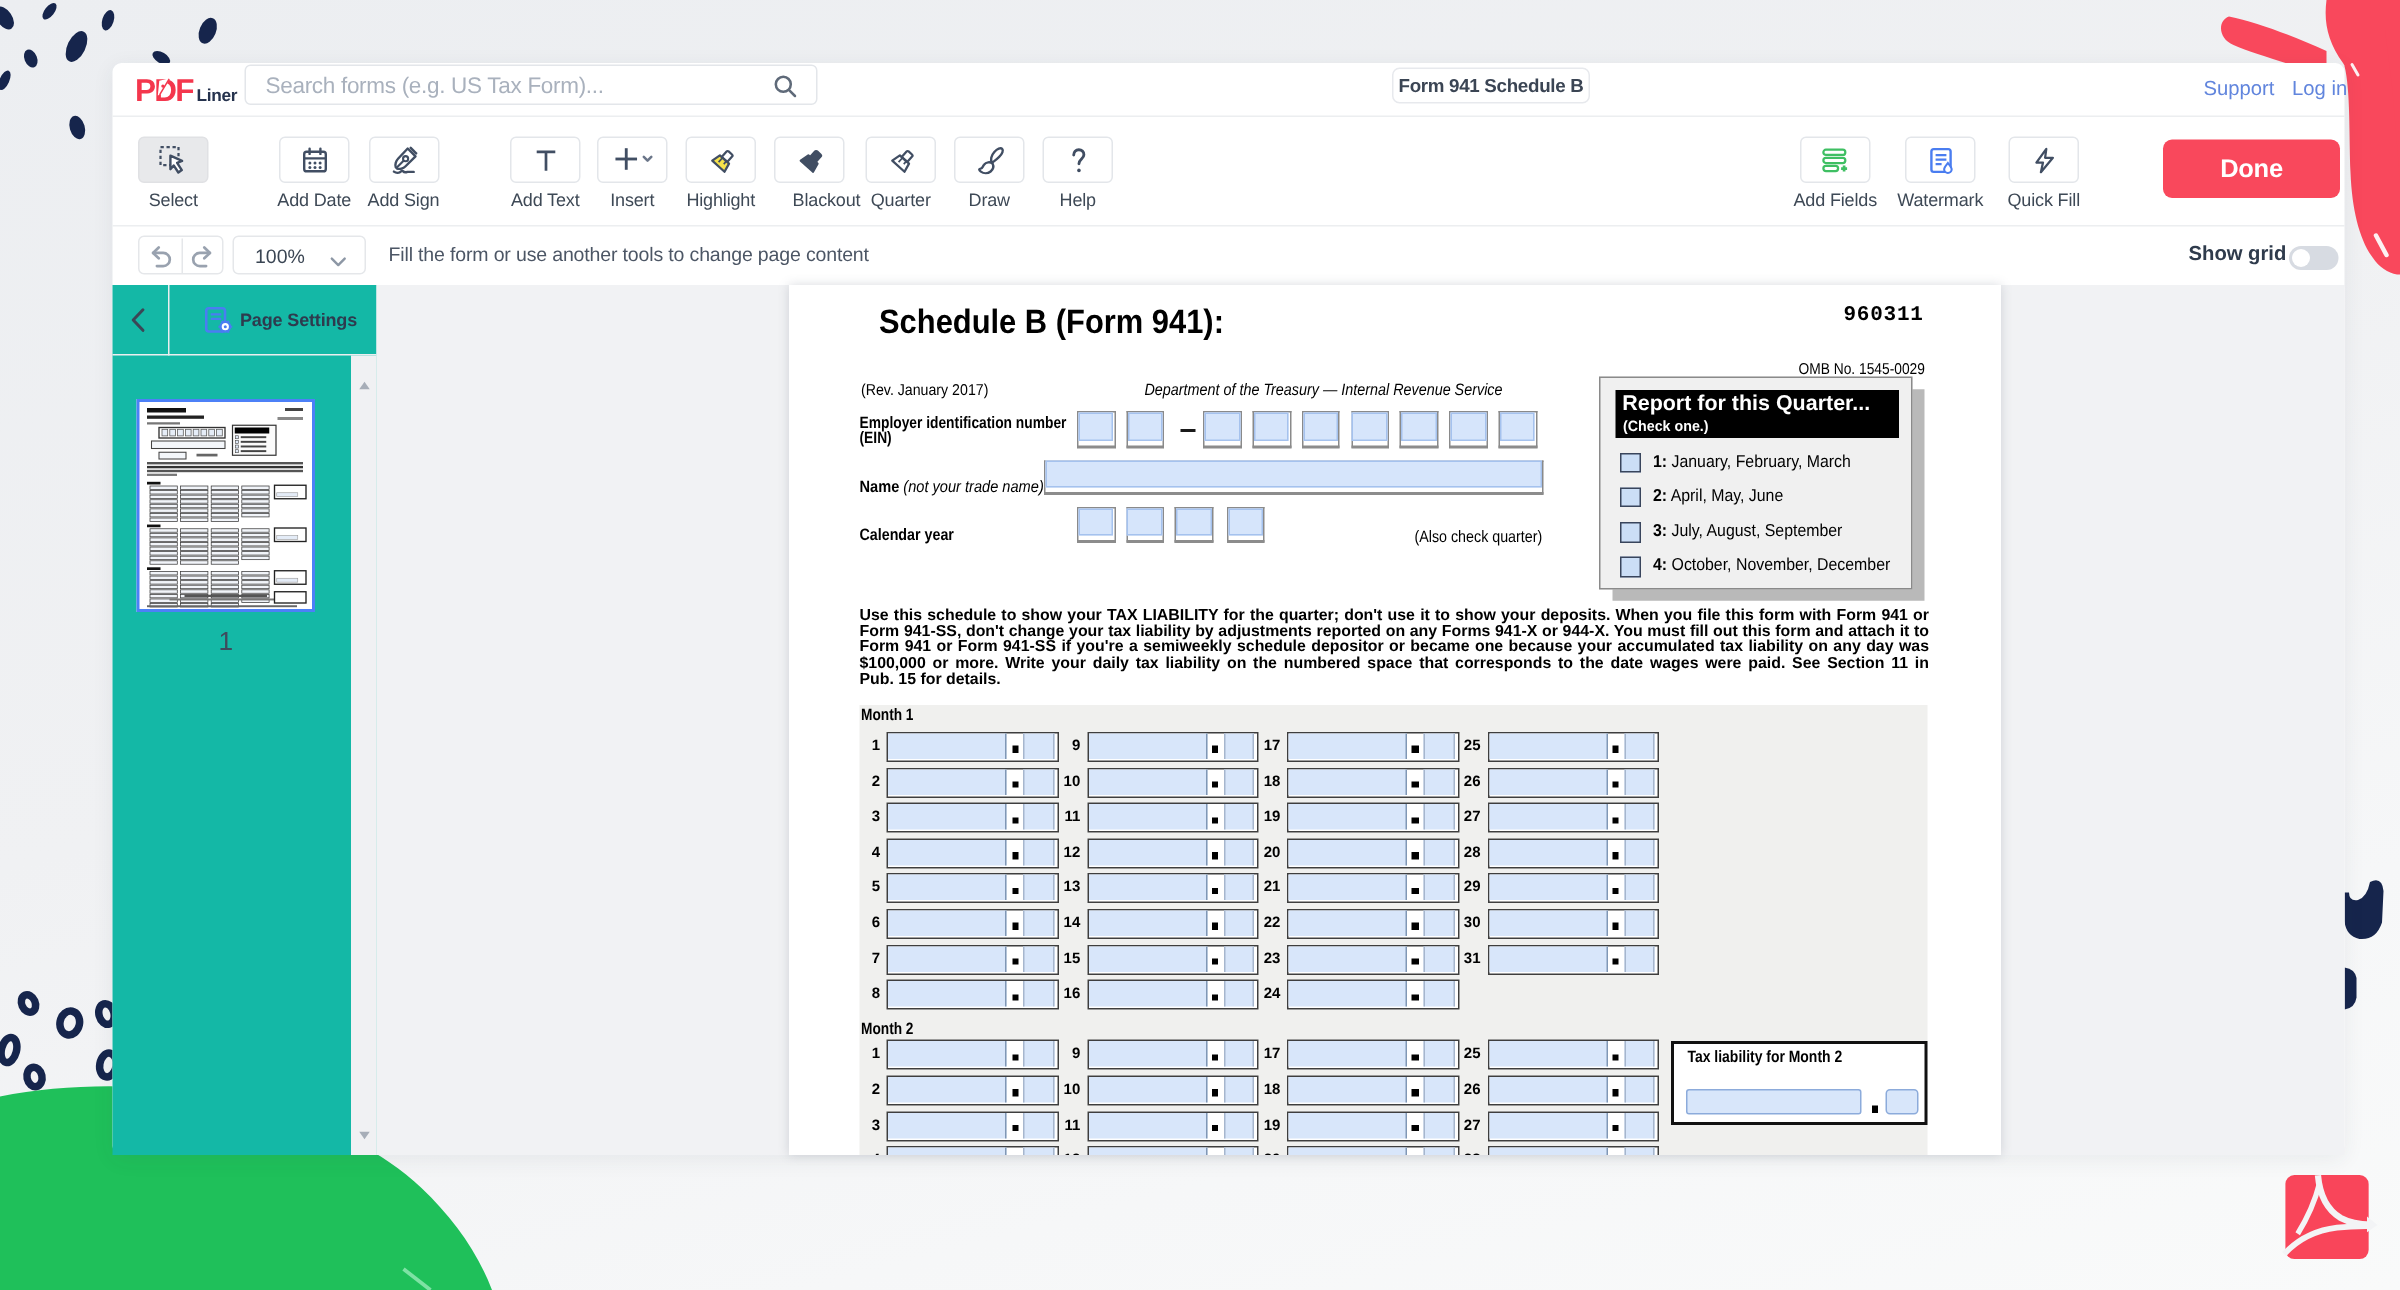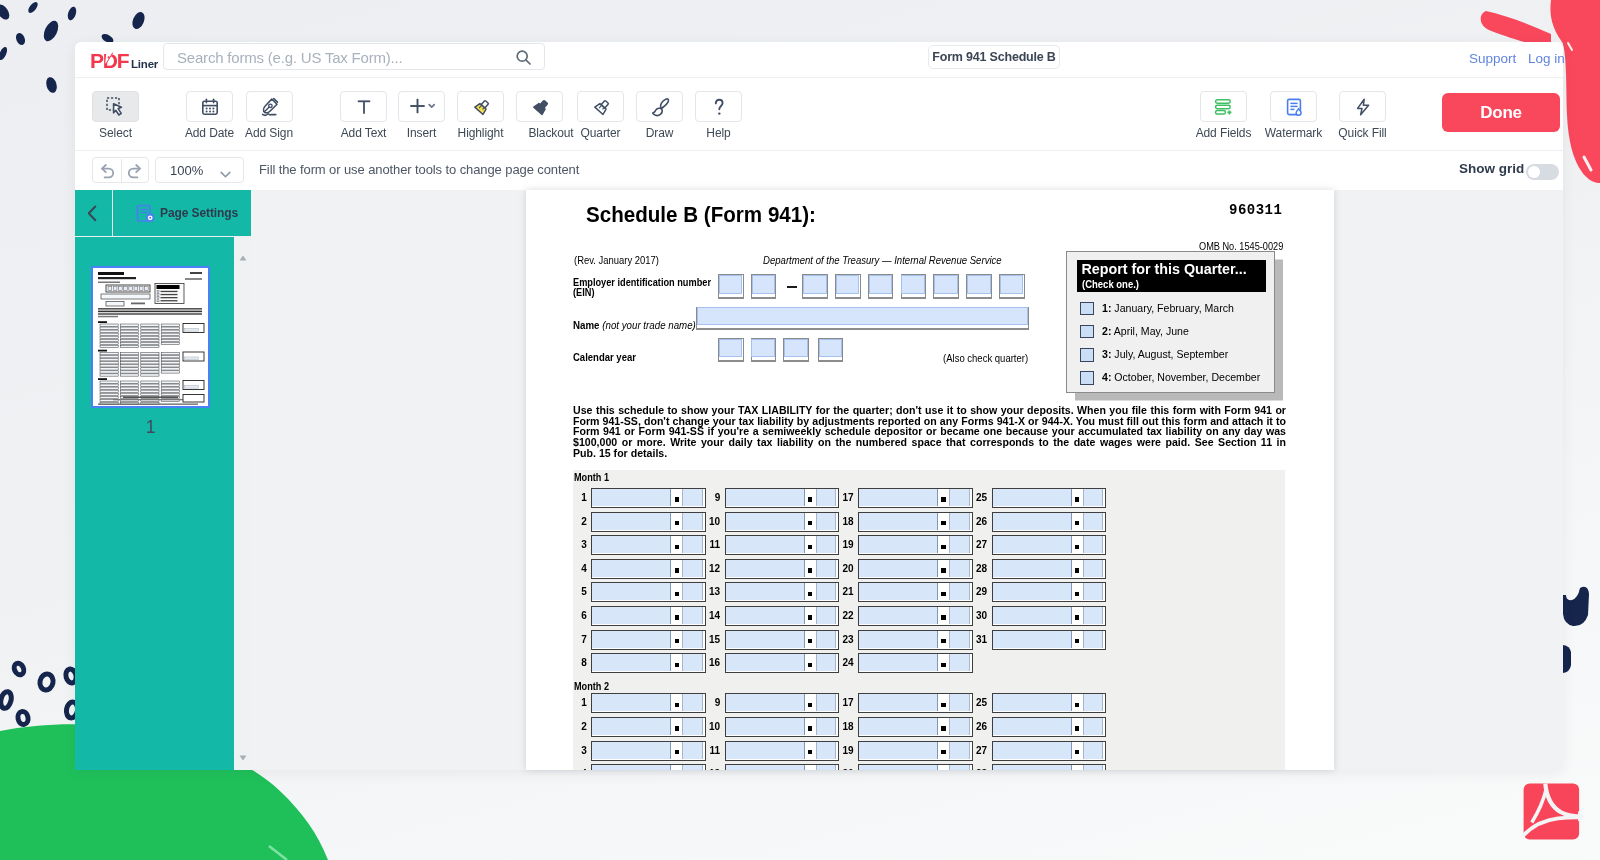--- a/index.html
+++ b/index.html
@@ -830,16 +830,22 @@
               <span class="dot"></span>
               <span class="b2"></span>
             </div>
             <span class="rnum abs" style="left:439px;top:554.5px;">27</span>
             <div class="cell abs" style="left:465.5px;top:574.1px;">
               <span class="b1"></span>
               <span class="b2"></span>
             </div>
             <span class="rnum abs" style="left:439px;top:578.1px;">28</span>
           </div>
+      <div class="taxbox" style="top:504px">
+            <span class="tl">Tax liability for Month 2</span>
+            <span class="in1"></span>
+            <span class="dot"></span>
+            <span class="in2"></span>
+          </div>
     </div>
   </div>
 </div>
 </div>
 
 </body></html>

